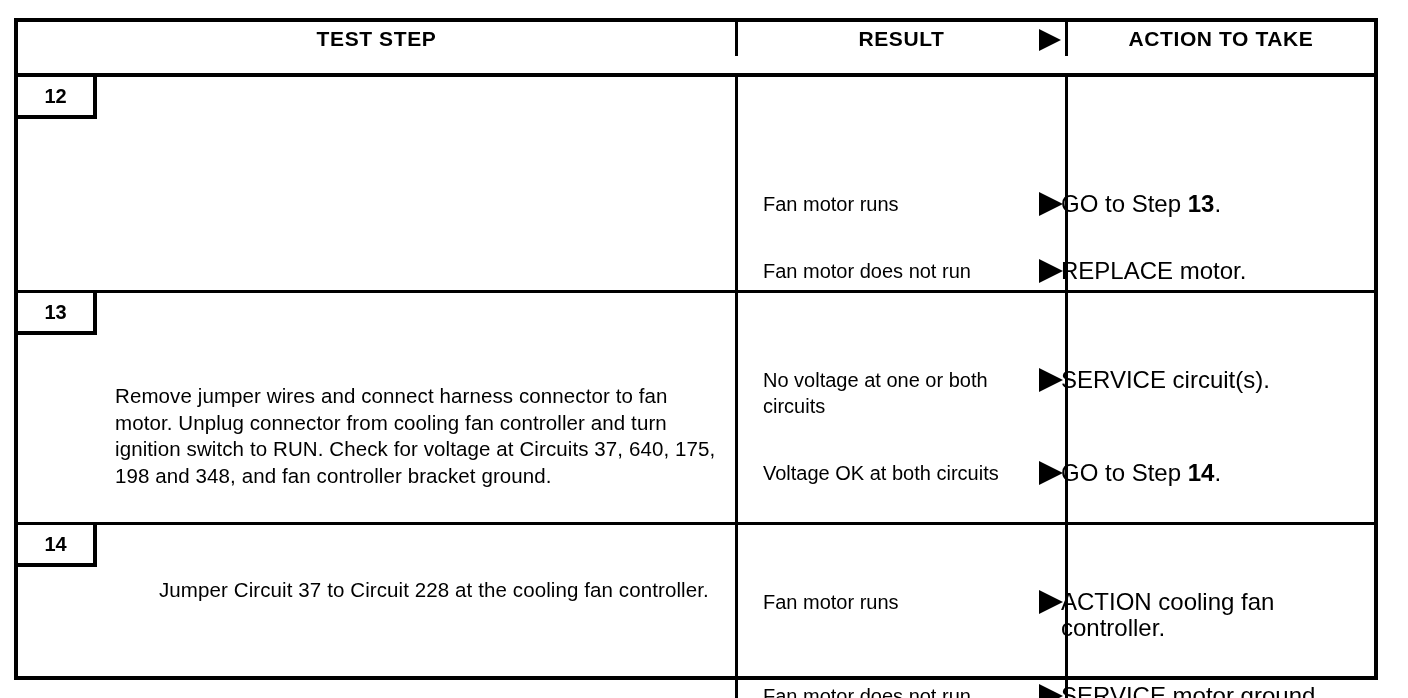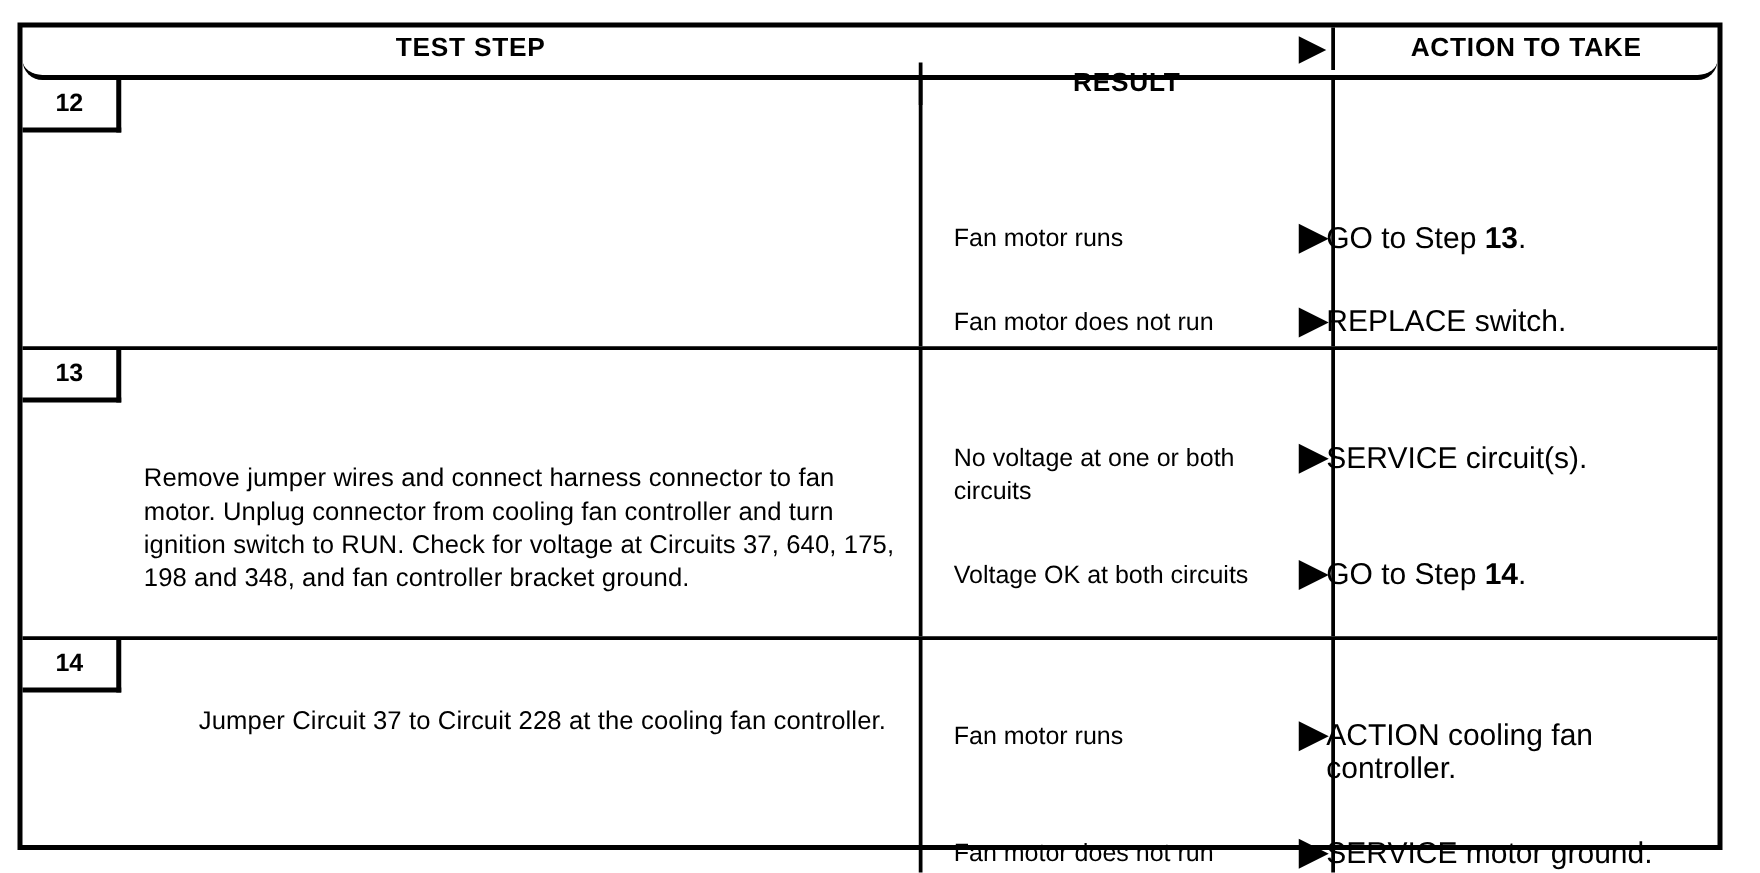--- a/index.html
+++ b/index.html
@@ -30,37 +30,36 @@
     width: 1364px;
     height: 662px;
     border: 4px solid #000000;
     box-sizing: border-box;
     background: #ffffff;
   }
 
   
   .thead {
     position: relative;
-    height: 42px;
+    height: 55px;
     border-bottom: 4px solid #000000;
     box-sizing: border-box;
-    border-radius: 16px;
   }
   .thead .hcell {
     position: absolute;
     top: 0;
     height: 34px;
     line-height: 34px;
     text-align: center;
     font-weight: bold;
     font-size: 21px;
     letter-spacing: 0.6px;
   }
   .hcell-teststep { left: 0; width: 717px; }
-  .hcell-result   { left: 717px; width: 330px; border-left: 3px solid #000000; box-sizing: border-box; margin-top: 28px; }
+  .hcell-result   { left: 717px; width: 330px; border-left: 3px solid #000000; box-sizing: border-box; }
   .hcell-action   { left: 1047px; width: 309px; border-left: 3px solid #000000; box-sizing: border-box; }
 
   .head-tri {
     position: absolute;
     left: 1021px;
     top: 7px;
     width: 0;
     height: 0;
     border-top: 11px solid transparent;
     border-bottom: 11px solid transparent;
@@ -176,21 +175,21 @@
 
       <div class="pair" style="top:127px;">
         <div class="result-text">Fan motor runs</div>
         <div class="pair-tri"></div>
         <div class="action-text"><span>GO to Step </span><b>13</b><span>.</span></div>
       </div>
 
       <div class="pair" style="top:194px;">
         <div class="result-text">Fan motor does not run</div>
         <div class="pair-tri"></div>
-        <div class="action-text"><span>REPLACE switch.</span><b></b><span></span></div>
+        <div class="action-text"><span>REPLACE motor.</span><b></b><span></span></div>
       </div>
     </div>
 
     <div class="trow trow-13">
       <div class="vrule vrule-result"></div>
       <div class="vrule vrule-action"></div>
 
       <div class="step-box">13</div>
 
       <div class="teststep-text">Remove jumper wires and connect harness connector to fan motor. Unplug connector from cooling fan controller and turn ignition switch to RUN. Check for voltage at Circuits 37, 640, 175, 198 and 348, and fan controller bracket ground.</div>

